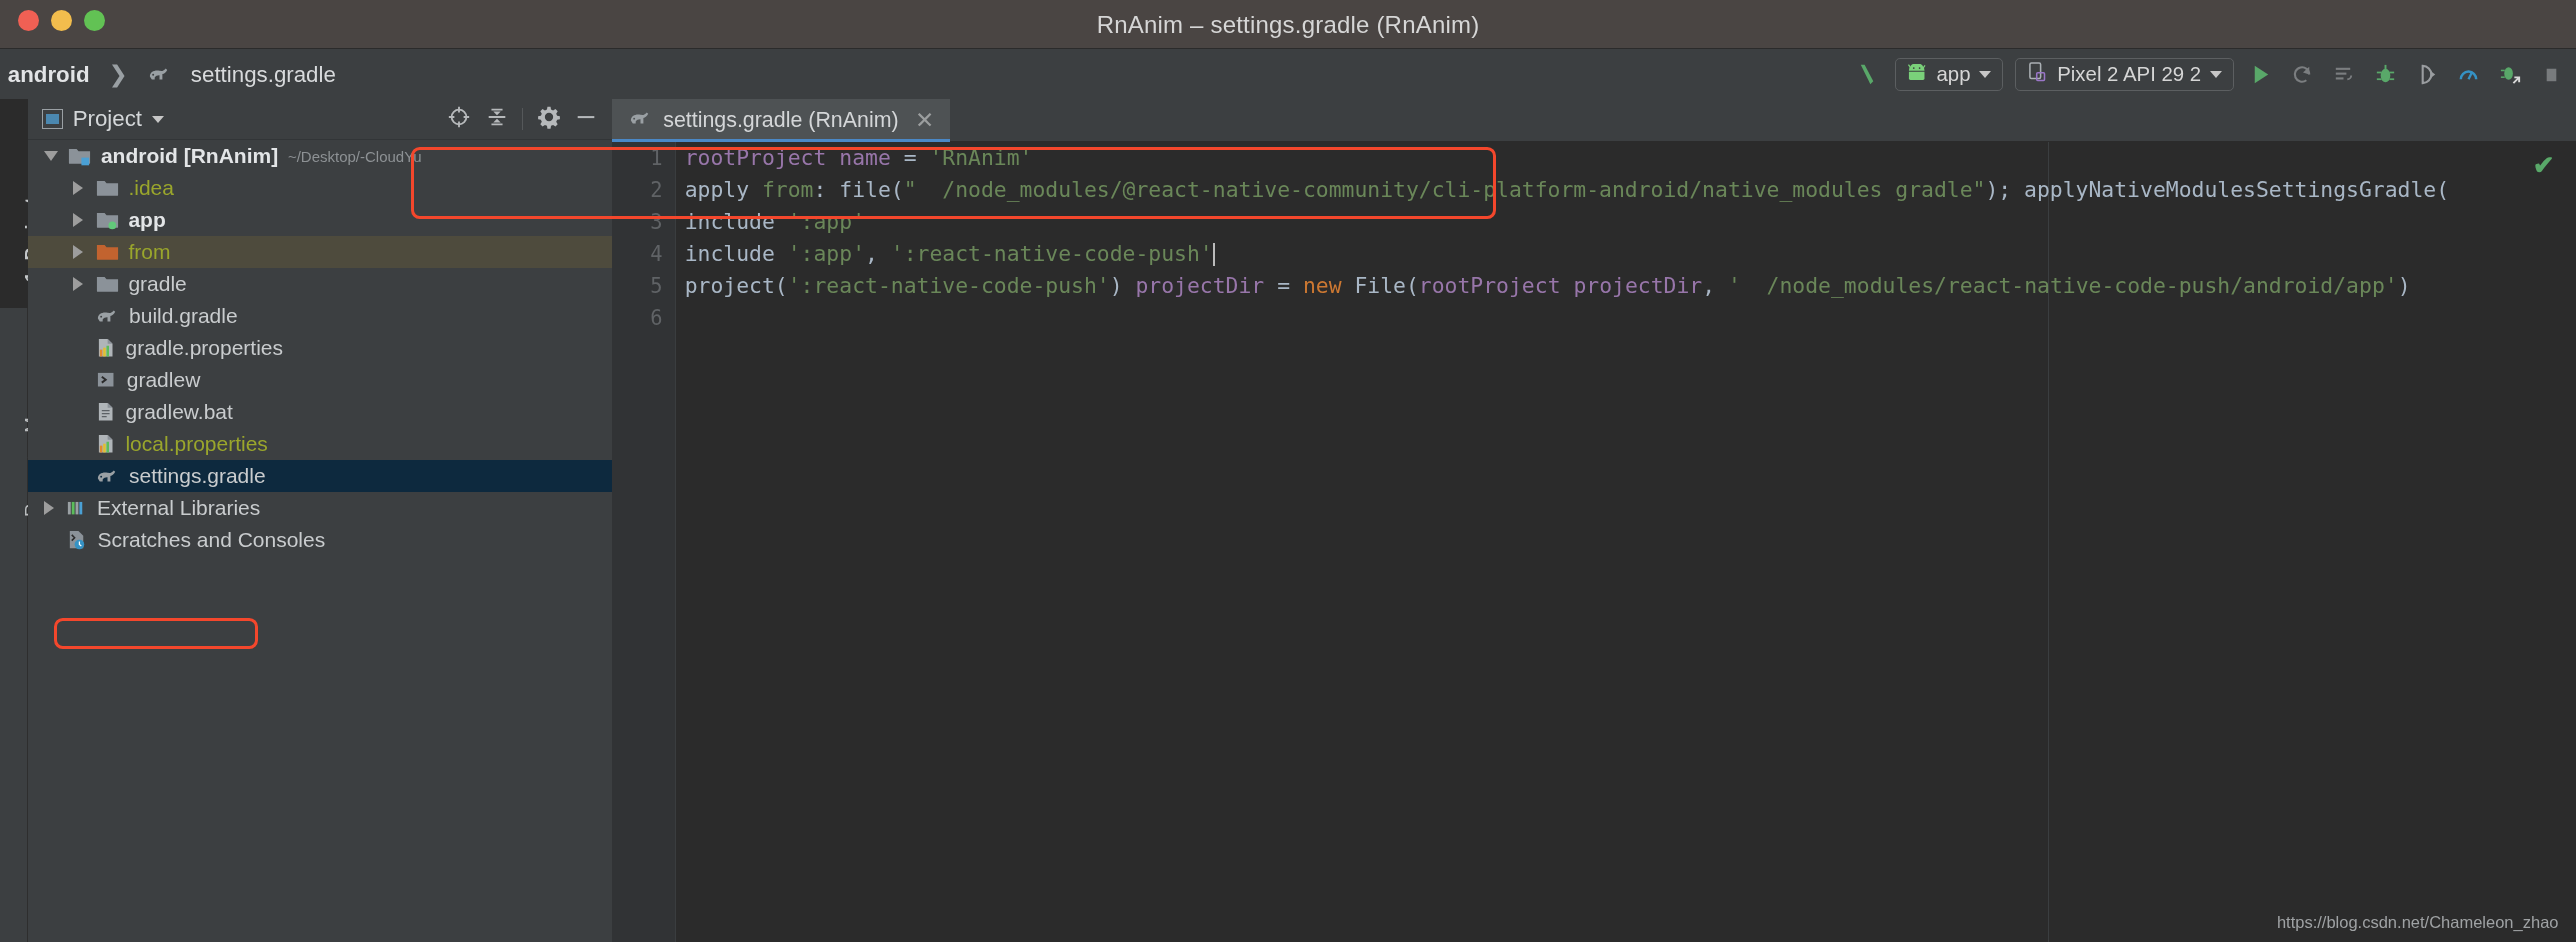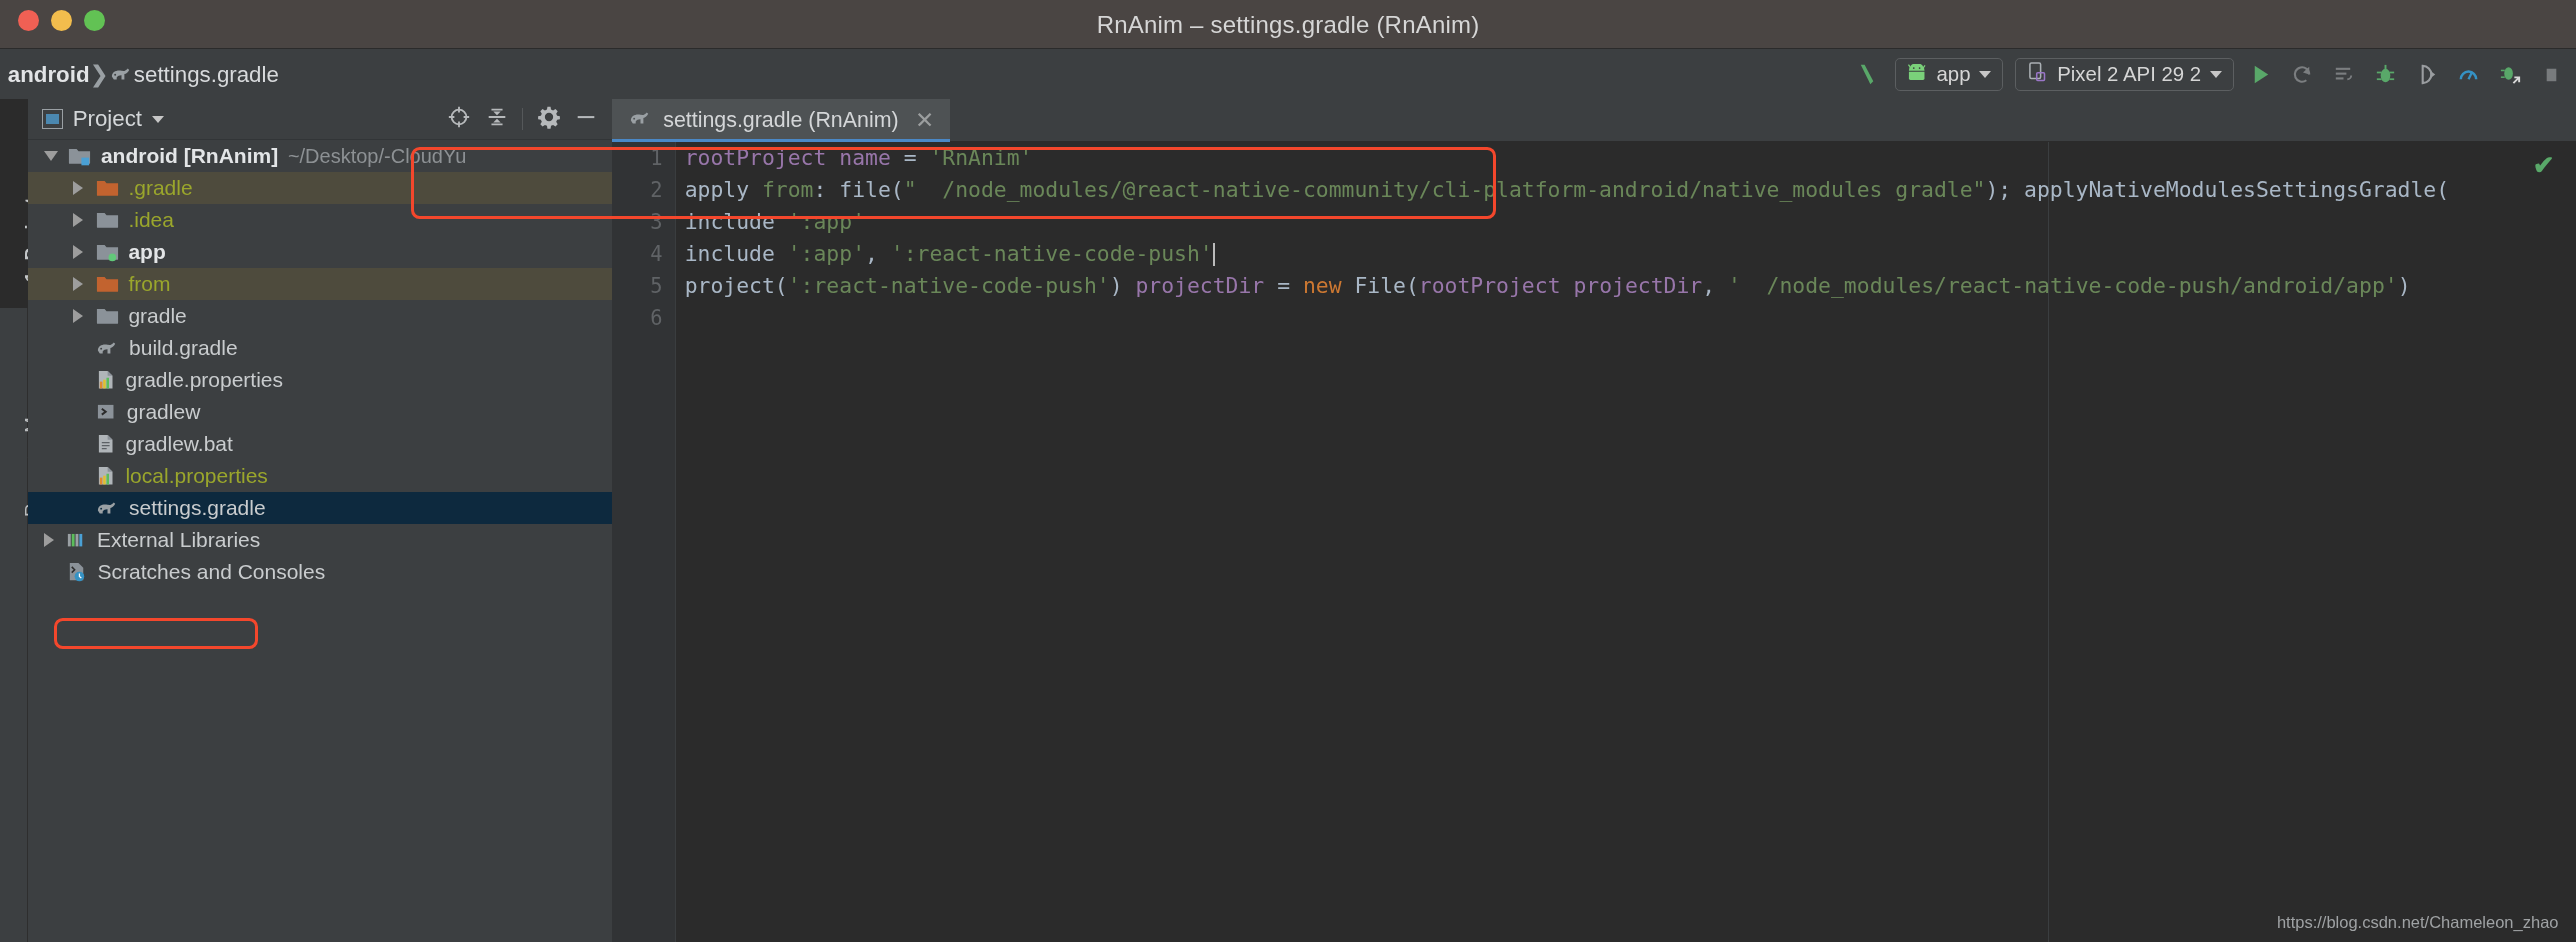--- a/index.html
+++ b/index.html
@@ -27,21 +27,21 @@
     color: #d6d6d6; font-size: 24px; letter-spacing: 0.2px;
   }
 
   
   #navbar {
     position: absolute; left: 0; top: 49px; width: 2576px; height: 51px;
     background: #3c3f41; border-bottom: 1px solid #2e2e2e;
   }
   #breadcrumb {
     position: absolute; left: 7.8px; top: 0; height: 51px;
-    display: flex; align-items: center; gap: 0;
+    display: flex; align-items: center; gap: 19px;
     color: #cfd2d4; font-size: 22.3px;
   }
   #breadcrumb .crumb-root { font-weight: bold; color: #e2e4e6; }
   #breadcrumb .crumb-sep { color: #9aa0a4; font-size: 23px; }
   #breadcrumb .crumb-file { color: #d8dadc; }
 
   .elephant-ico { display:inline-block; width: 25px; height: 19.4px; vertical-align: -2.9px; }
 
   
   #toolbar-right {
@@ -111,21 +111,21 @@
     flex: 0 0 auto;
   }
   .arrow.open {
     border-left: 7.8px solid transparent; border-right: 7.8px solid transparent;
     border-top: 10.7px solid #9d9d9d; border-bottom: 0;
   }
   .arrow.none { border: 0; width: 10.7px; height: 0; }
   .ico { flex: 0 0 auto; display: flex; align-items: center; justify-content: center; }
   .lbl-olive { color: #9aa62c; }
   .lbl-bold { font-weight: bold; color: #e3e5e7; }
-  .lbl-dim { color: #8d9194; font-size: 20px; }
+  .lbl-dim { color: #8d9194; font-size: 15px; }
 
   
   #editor {
     position: absolute; left: 612px; top: 99px; right: 0; bottom: 0;
     background: #2b2b2b;
   }
   #tabstrip {
     position: absolute; left: 0; top: 0; width: 100%; height: 43px;
     background: #3c3f41; border-bottom: 1px solid #2b2b2b;
   }
@@ -352,29 +352,20 @@
       <span class="ico" style="margin-left:9.7px;">
         <svg viewBox="0 0 26 22" width="25" height="21.4">
           <path d="M2 4 h8 l2 2.5 h12 v12 a1 1 0 0 1 -1 1 h-20 a1 1 0 0 1 -1 -1 Z" fill="#8b9299"></path>
           <rect x="15" y="13" width="8" height="8" fill="#4aa0d5"></rect>
         </svg>
       </span>
       <span class="lbl-bold" style="margin-left:8.7px;">android [RnAnim]</span>
       <span class="lbl-dim" style="margin-left:9.7px;">~/Desktop/-CloudYu</span>
     </div>
 
-    <div class="row hl-build">
-      <span class="arrow" style="margin-left:45px;"></span>
-      <span class="ico" style="margin-left:11.7px;">
-        <svg viewBox="0 0 26 22" width="25" height="21.4">
-          <path d="M2 4 h8 l2 2.5 h12 v12 a1 1 0 0 1 -1 1 h-20 a1 1 0 0 1 -1 -1 Z" fill="#c2632f"></path>
-        </svg>
-      </span>
-      <span class="lbl-olive" style="margin-left:8.7px;">.gradle</span>
-    </div>
 
     <div class="row">
       <span class="arrow" style="margin-left:45px;"></span>
       <span class="ico" style="margin-left:11.7px;">
         <svg viewBox="0 0 26 22" width="25" height="21.4">
           <path d="M2 4 h8 l2 2.5 h12 v12 a1 1 0 0 1 -1 1 h-20 a1 1 0 0 1 -1 -1 Z" fill="#8b9299"></path>
         </svg>
       </span>
       <span class="lbl-olive" style="margin-left:8.7px;">.idea</span>
     </div>

